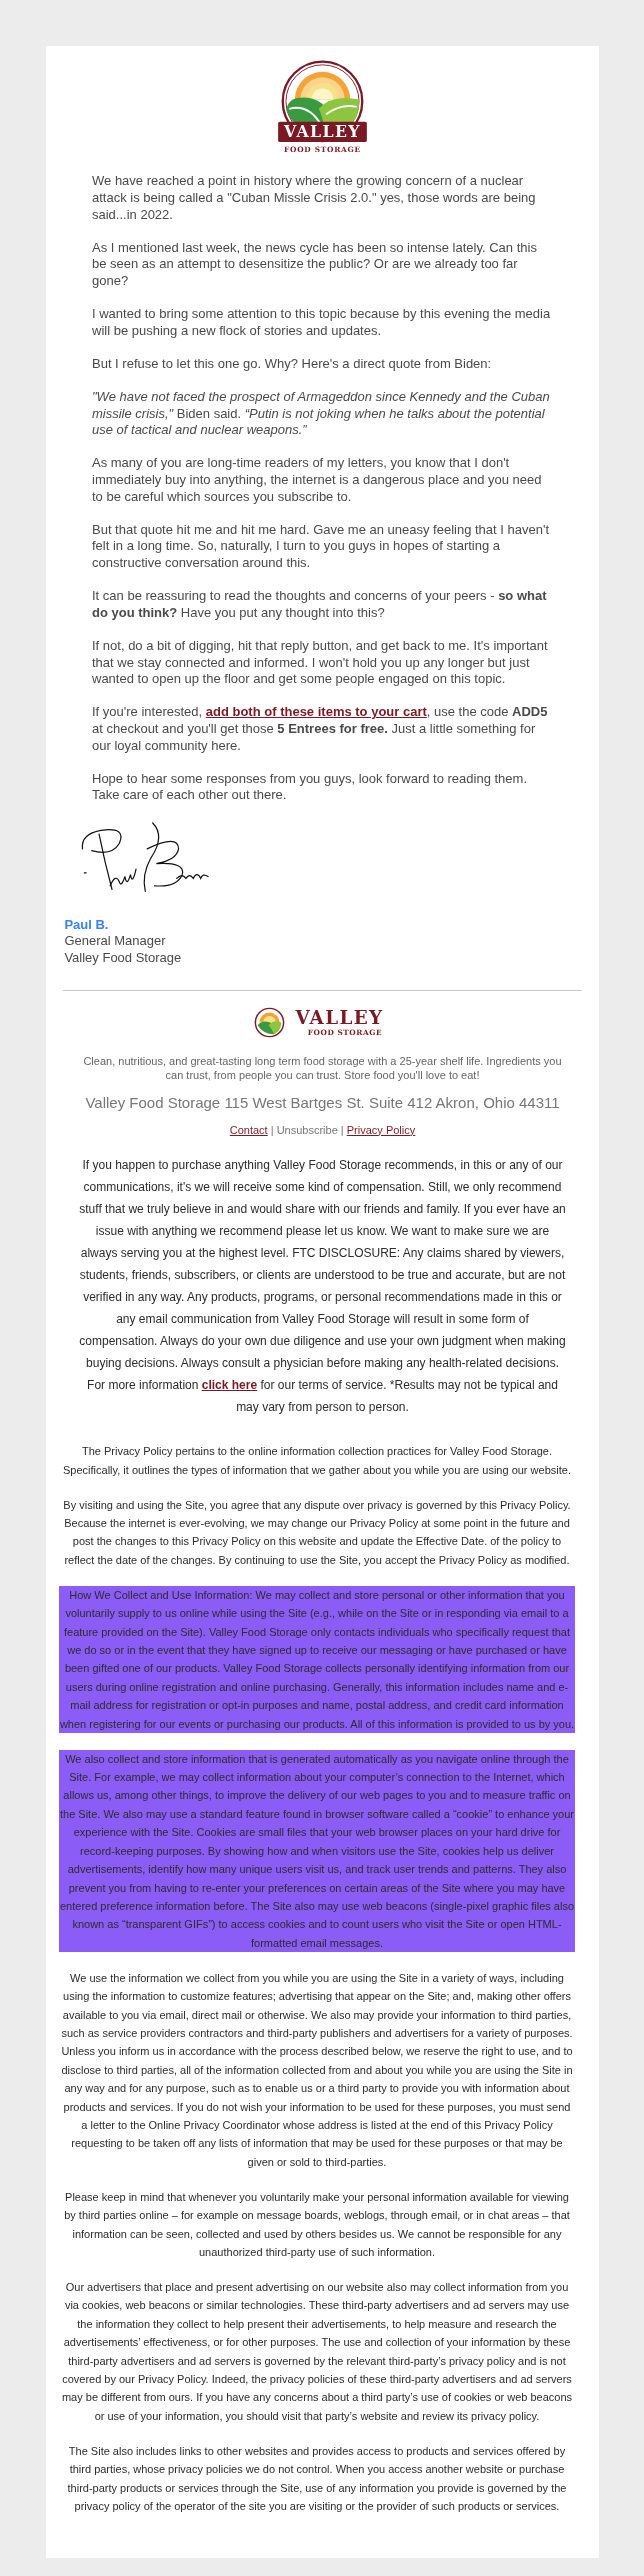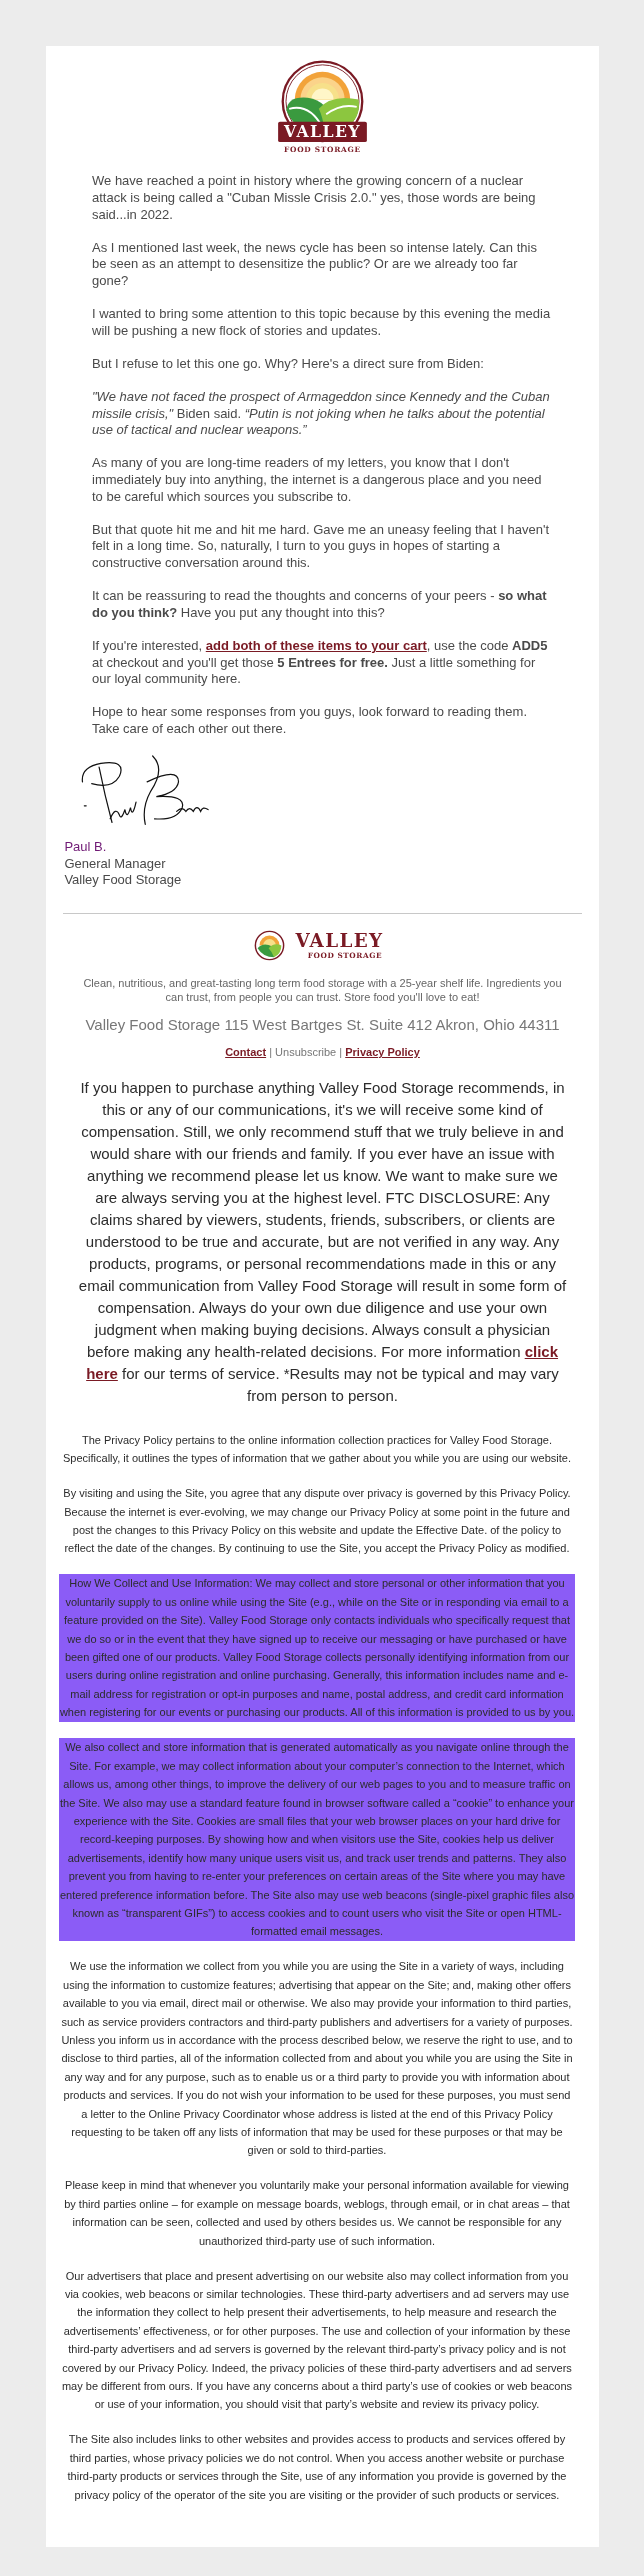--- a/index.html
+++ b/index.html
@@ -26,36 +26,36 @@
     font-size: 13px;
     line-height: 16.6px;
     color: #4a4a4a;
   }
   .letter p { margin: 0 0 16.6px 0; }
   .letter p.indent { padding: 0 11px; }
   .letter .quote { font-style: italic; }
   .letter .bold { font-weight: bold; }
   .letter a.cta { color: #7a1a24; font-weight: bold; }
   .sig { padding: 0 18.4px; margin-top: 11px; }
-  .sig-name { font-weight: normal; font-size: 13px; line-height: 16.6px; color:#701a75; margin-top: 6px;}
+  .sig-name { font-weight: bold; font-size: 13px; line-height: 16.6px; color:#3b82f6; margin-top: 17px;}
   .sig-line { font-size: 13px; line-height: 16.6px; color:#4a4a4a; }
   .divider {
     margin: 24px 16.6px 0 16.6px;
     border: 0;
     border-top: 0.9px solid #c8c8c8;
     height: 0;
   }
   .footer { text-align: center; padding: 13px 18.4px 0 18.4px; }
   .footer-logo { display: flex; justify-content: center; align-items: center; gap: 3.7px; margin-top: 1.8px;}
   .tagline { font-size: 11px; line-height: 14px; color: #666; margin: 14.7px 9.2px 0 9.2px; }
   .address { font-size: 15px; color: #777; margin-top: 12px; }
   .links { font-size: 11px; color: #777; margin-top: 13px; }
-  .links a { color: #7a1a24; font-weight: bold; text-decoration: underline; }
+  .links a { color: #7a1a24; font-weight: normal; text-decoration: underline; }
   .disclosure {
-    font-size: 15px; line-height: 22px; color: #2c2c2c;
+    font-size: 12px; line-height: 22px; color: #2c2c2c;
     padding: 18.4px 13px 0 13px; text-align: center;
   }
   .disclosure a { color: #7a1a24; font-weight: bold; text-decoration: underline; }
   .privacy {
     font-size: 11px; line-height: 18.4px; color: #2c2c2c;
     padding: 24px 24px 0 13px; text-align: center;
   }
   .privacy p { margin: 0 0 16.6px 0; }
   .privacy p.shaded { background: #8b5cf6; }
 </style>
@@ -79,29 +79,30 @@
       <rect x="12" y="70" width="96" height="22" rx="2" fill="#7a1a24"></rect>
       <text x="60" y="87" text-anchor="middle" font-family="DejaVu Serif, serif" font-weight="bold" font-size="17" fill="#fff" letter-spacing="1.5">VALLEY</text>
       <text x="60" y="103" text-anchor="middle" font-family="DejaVu Serif, serif" font-weight="bold" font-size="8" fill="#7a1a24" letter-spacing="0.8">FOOD STORAGE</text>
     </svg>
   </div>
 
   <div class="letter">
     <p class="indent">We have reached a point in history where the growing concern of a nuclear attack is being called a "Cuban Missle Crisis 2.0." yes, those words are being said...in 2022.</p>
     <p class="indent">As I mentioned last week, the news cycle has been so intense lately. Can this be seen as an attempt to desensitize the public? Or are we already too far gone?</p>
     <p class="indent">I wanted to bring some attention to this topic because by this evening the media will be pushing a new flock of stories and updates.</p>
-    <p class="indent">But I refuse to let this one go. Why? Here's a direct sure from Biden:</p>
+    <p class="indent">But I refuse to let this one go. Why? Here's a direct quote from Biden:</p>
     <p class="indent">
       <span class="quote">"We have not faced the prospect of Armageddon since Kennedy and the Cuban missile crisis,"</span><span> Biden said. </span><span class="quote">“Putin is not joking when he talks about the potential use of tactical and nuclear weapons.”</span>
     </p>
     <p class="indent">As many of you are long-time readers of my letters, you know that I don't immediately buy into anything, the internet is a dangerous place and you need to be careful which sources you subscribe to.</p>
     <p class="indent">But that quote hit me and hit me hard. Gave me an uneasy feeling that I haven't felt in a long time. So, naturally, I turn to you guys in hopes of starting a constructive conversation around this.</p>
     <p class="indent">
       <span>It can be reassuring to read the thoughts and concerns of your peers - </span><span class="bold">so what do you think?</span><span> Have you put any thought into this?</span>
     </p>
+    <p class="indent">If not, do a bit of digging, hit that reply button, and get back to me. It's important that we stay connected and informed. I won't hold you up any longer but just wanted to open up the floor and get some people engaged on this topic.</p>
     <p class="indent">
       <span>If you're interested, </span><a class="cta" href="#">add both of these items to your cart</a><span>, use the code </span><span class="bold">ADD5</span><span> at checkout and you'll get those </span><span class="bold">5 Entrees for free.</span><span> Just a little something for our loyal community here.</span>
     </p>
     <p class="indent">Hope to hear some responses from you guys, look forward to reading them. Take care of each other out there.</p>
   </div>
 
   <div class="sig">
     <svg width="157" height="76" viewBox="0 0 170 82">
       <g fill="none" stroke="#111" stroke-width="1.3" stroke-linecap="round">
         <path d="M20 30 Q18 14 40 10 Q68 6 60 24 Q52 38 30 32"></path>

